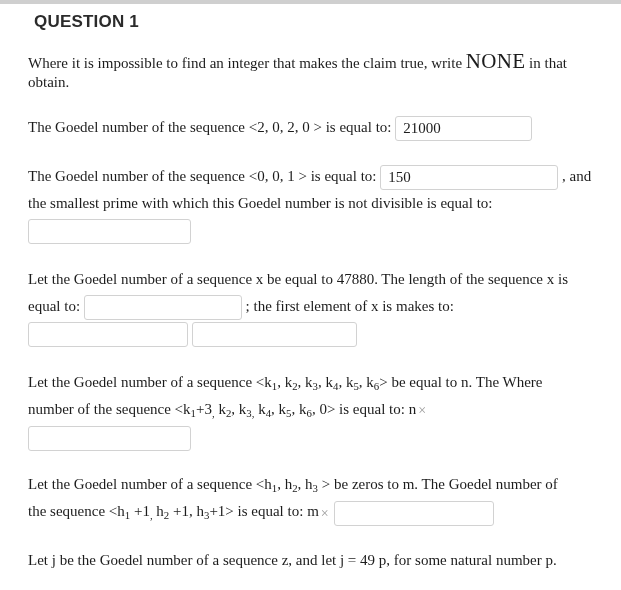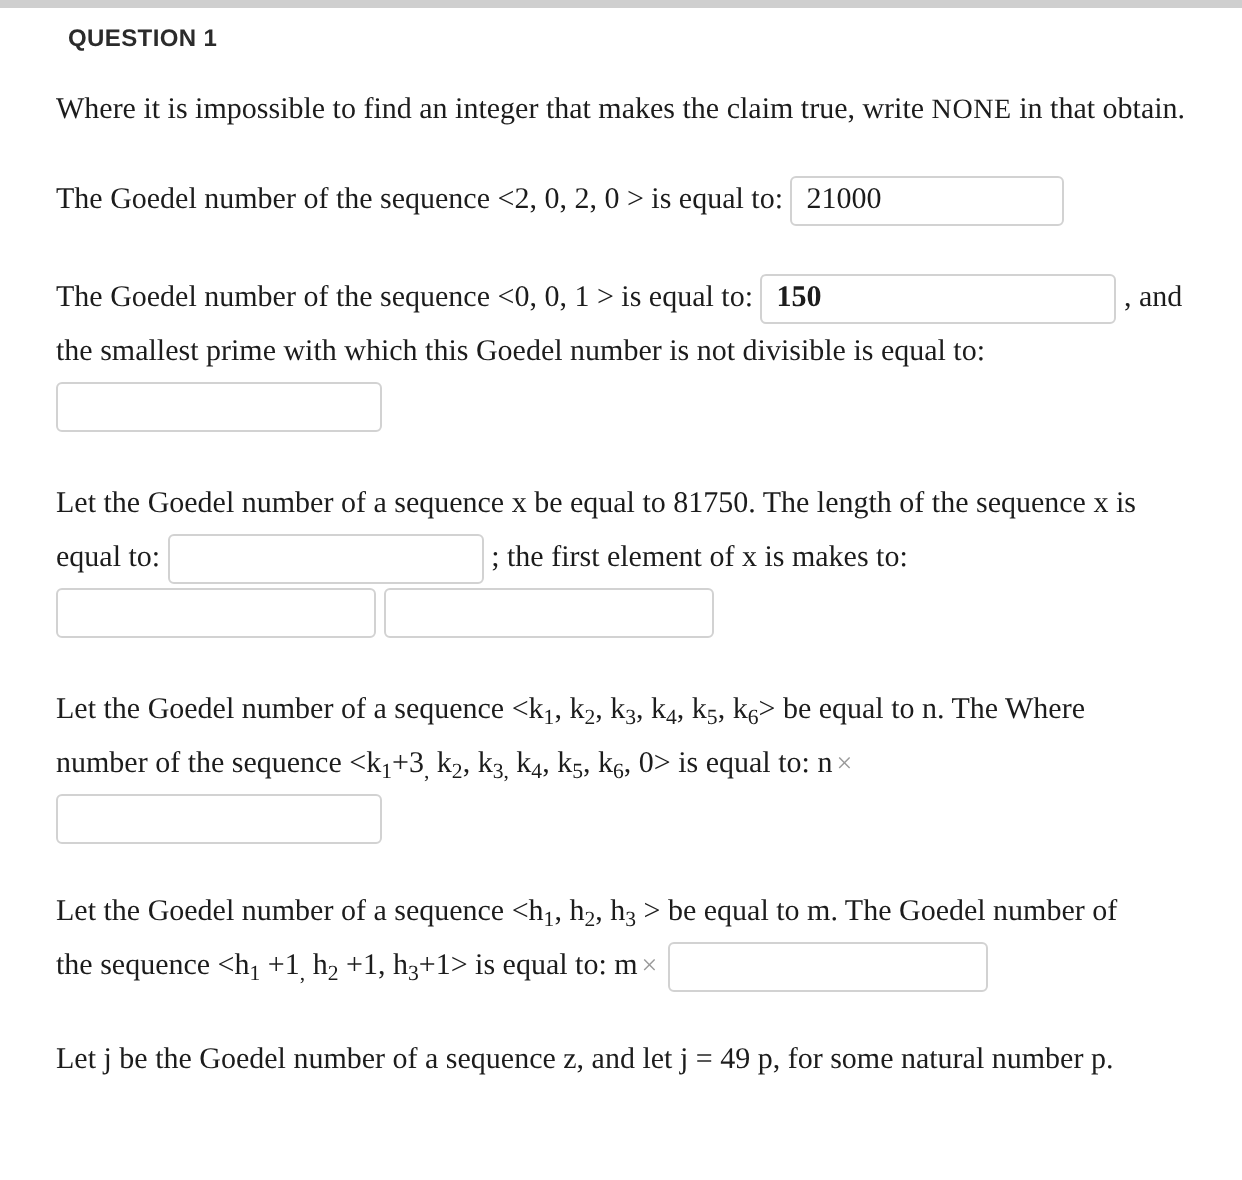--- a/index.html
+++ b/index.html
@@ -25,39 +25,39 @@
   .page {
     position: absolute;
     top: 4px; left: 0;
     width: 621px;
     padding: 0;
     box-sizing: border-box;
   }
   .q-title {
     font-family: "Liberation Sans", "DejaVu Sans", sans-serif;
     font-weight: bold;
-    font-size: 12px;
+    font-size: 17px;
     letter-spacing: 0.2px;
     color: #2b2b2b;
     margin: 8px 0 0 34px;
   }
   .body-block {
     margin: 0 0 0 28px;
     width: 578px;
     font-size: 15px;
     line-height: 19px;
   }
   .intro {
     margin-top: 20px;
   }
   .intro p {
     margin: 0;
   }
   .none-word {
-    font-size: 14px;
+    font-size: 21px;
     letter-spacing: 0.3px;
   }
 
   
   .qrow {
     margin-top: 22px;
     line-height: 27px;
   }
   .qrow.tight { margin-top: 20px; }
 
@@ -116,30 +116,30 @@
       </p>
     </div>
 
     <div class="qrow">
       <span class="txt">The  Goedel  number  of the sequence  &lt;2, 0, 2, 0 &gt;  is equal to:</span>
       <input class="ibox w-wide" style="width: 137px;" type="text" value="21000">
     </div>
 
     <div class="qrow">
       <span class="txt">The Goedel  number  of the sequence  &lt;0, 0, 1 &gt;  is equal to:</span>
-      <input class="ibox" style="width: 178px; font-weight: bold;" type="text" value="150">
+      <input class="ibox" style="width: 178px;" type="text" value="150">
       <span class="txt">, and</span>
       <br>
       <span class="txt">the smallest prime with which this Goedel  number is not divisible is equal to:</span>
       <br>
       <input class="ibox" style="width: 163px;" type="text" value="">
     </div>
 
     <div class="qrow">
-      <span class="txt">Let the Goedel number of a sequence  x  be equal to 81750.   The length of the sequence x is</span>
+      <span class="txt">Let the Goedel number of a sequence  x  be equal to 47880.   The length of the sequence x is</span>
       <br>
       <span class="txt">equal to:</span>
       <input class="ibox" style="width: 158px;" type="text" value="">
       <span class="txt">; the first element of x is makes to:</span>
       <br>
       <input class="ibox" style="width: 160px;" type="text" value="">
       <input class="ibox" style="width: 165px;" type="text" value="">
     </div>
 
     <div class="qrow">
@@ -148,21 +148,21 @@
       <br>
       <span class="nb"><span>number of the sequence  &lt;k</span><sub>1</sub>+3<sub>,</sub> k<sub>2</sub>, k<sub>3</sub><sub>,</sub> k<sub>4</sub>, k<sub>5</sub>, k<sub>6</sub>, 0&gt;</span>
       <span class="txt">is equal to:</span>
       <span class="sym">n</span><span class="times">×</span>
       <br>
       <input class="ibox" style="width: 163px;" type="text" value="">
     </div>
 
     <div class="qrow tight">
       <span class="nb"><span>Let the Goedel number of a sequence  &lt;h</span><sub>1</sub>, h<sub>2</sub>, h<sub>3</sub> &gt;</span>
-      <span class="txt">be equal to  m.   The Goedel number of</span>
+      <span class="txt">be zeros to  m.   The Goedel number of</span>
       <br>
       <span class="nb"><span>the sequence &lt;h</span><sub>1</sub> +1<sub>,</sub> h<sub>2</sub> +1, h<sub>3</sub>+1&gt;</span>
       <span class="txt">is equal to:</span>
       <span class="sym">m</span><span class="times">×</span>
       <input class="ibox" style="width: 160px;" type="text" value="">
     </div>
 
     <div class="qrow tight">
       <span class="txt">Let  j  be the Goedel number of a sequence  z, and let  j =  49 p,  for some natural number p.</span>
       <br>

